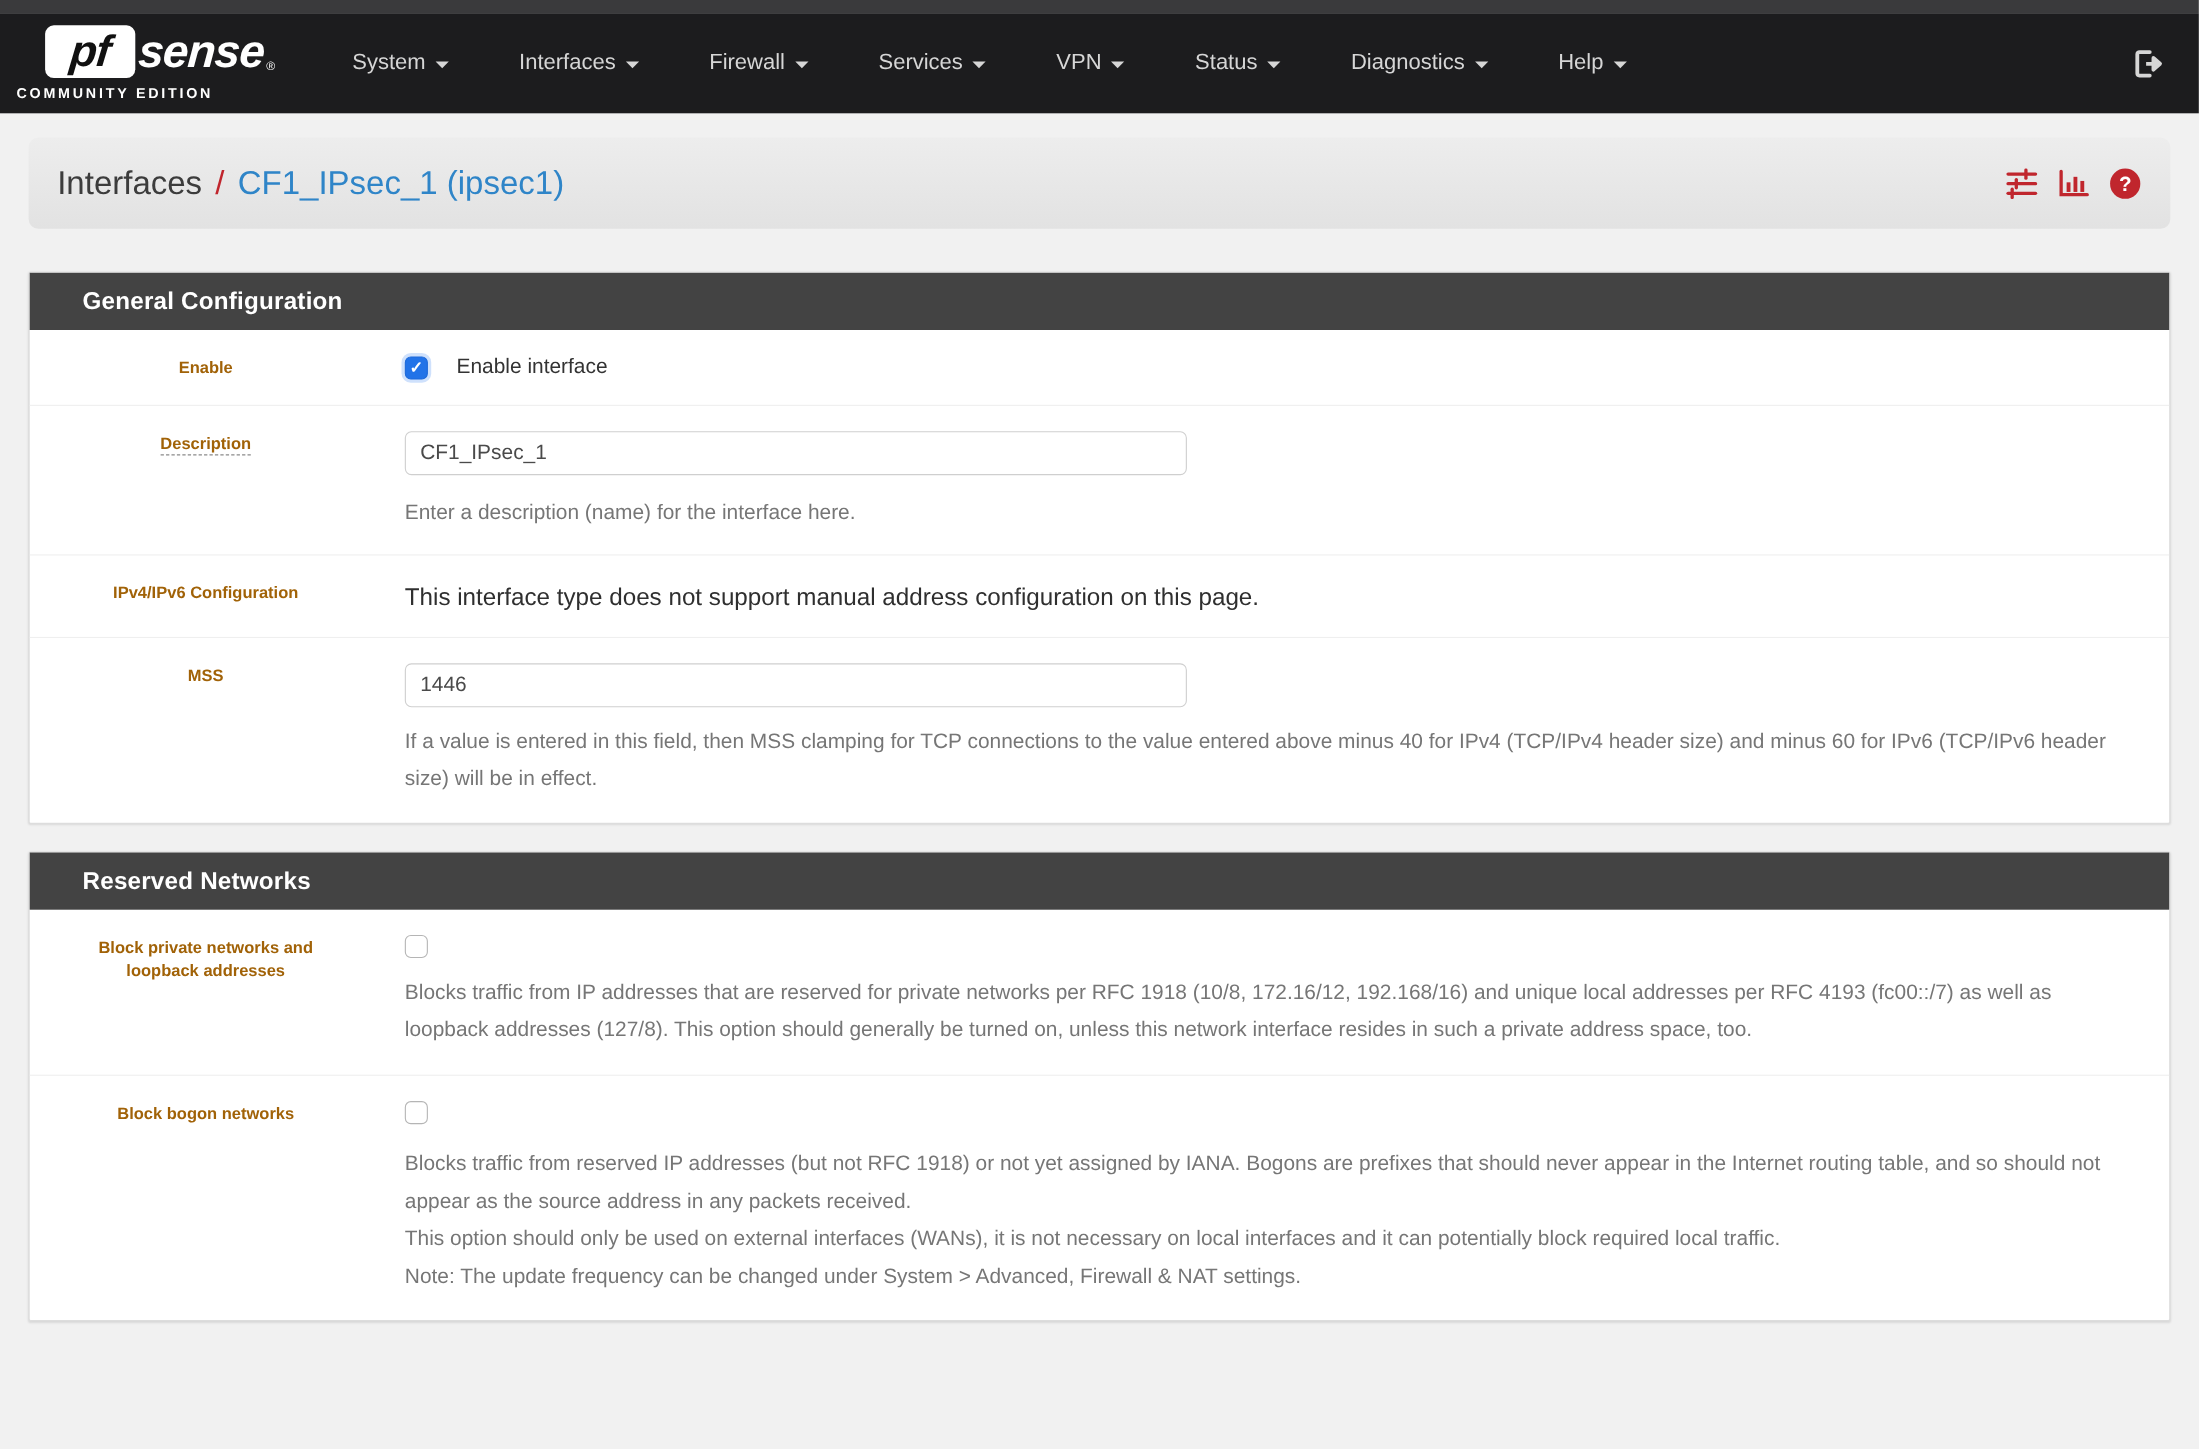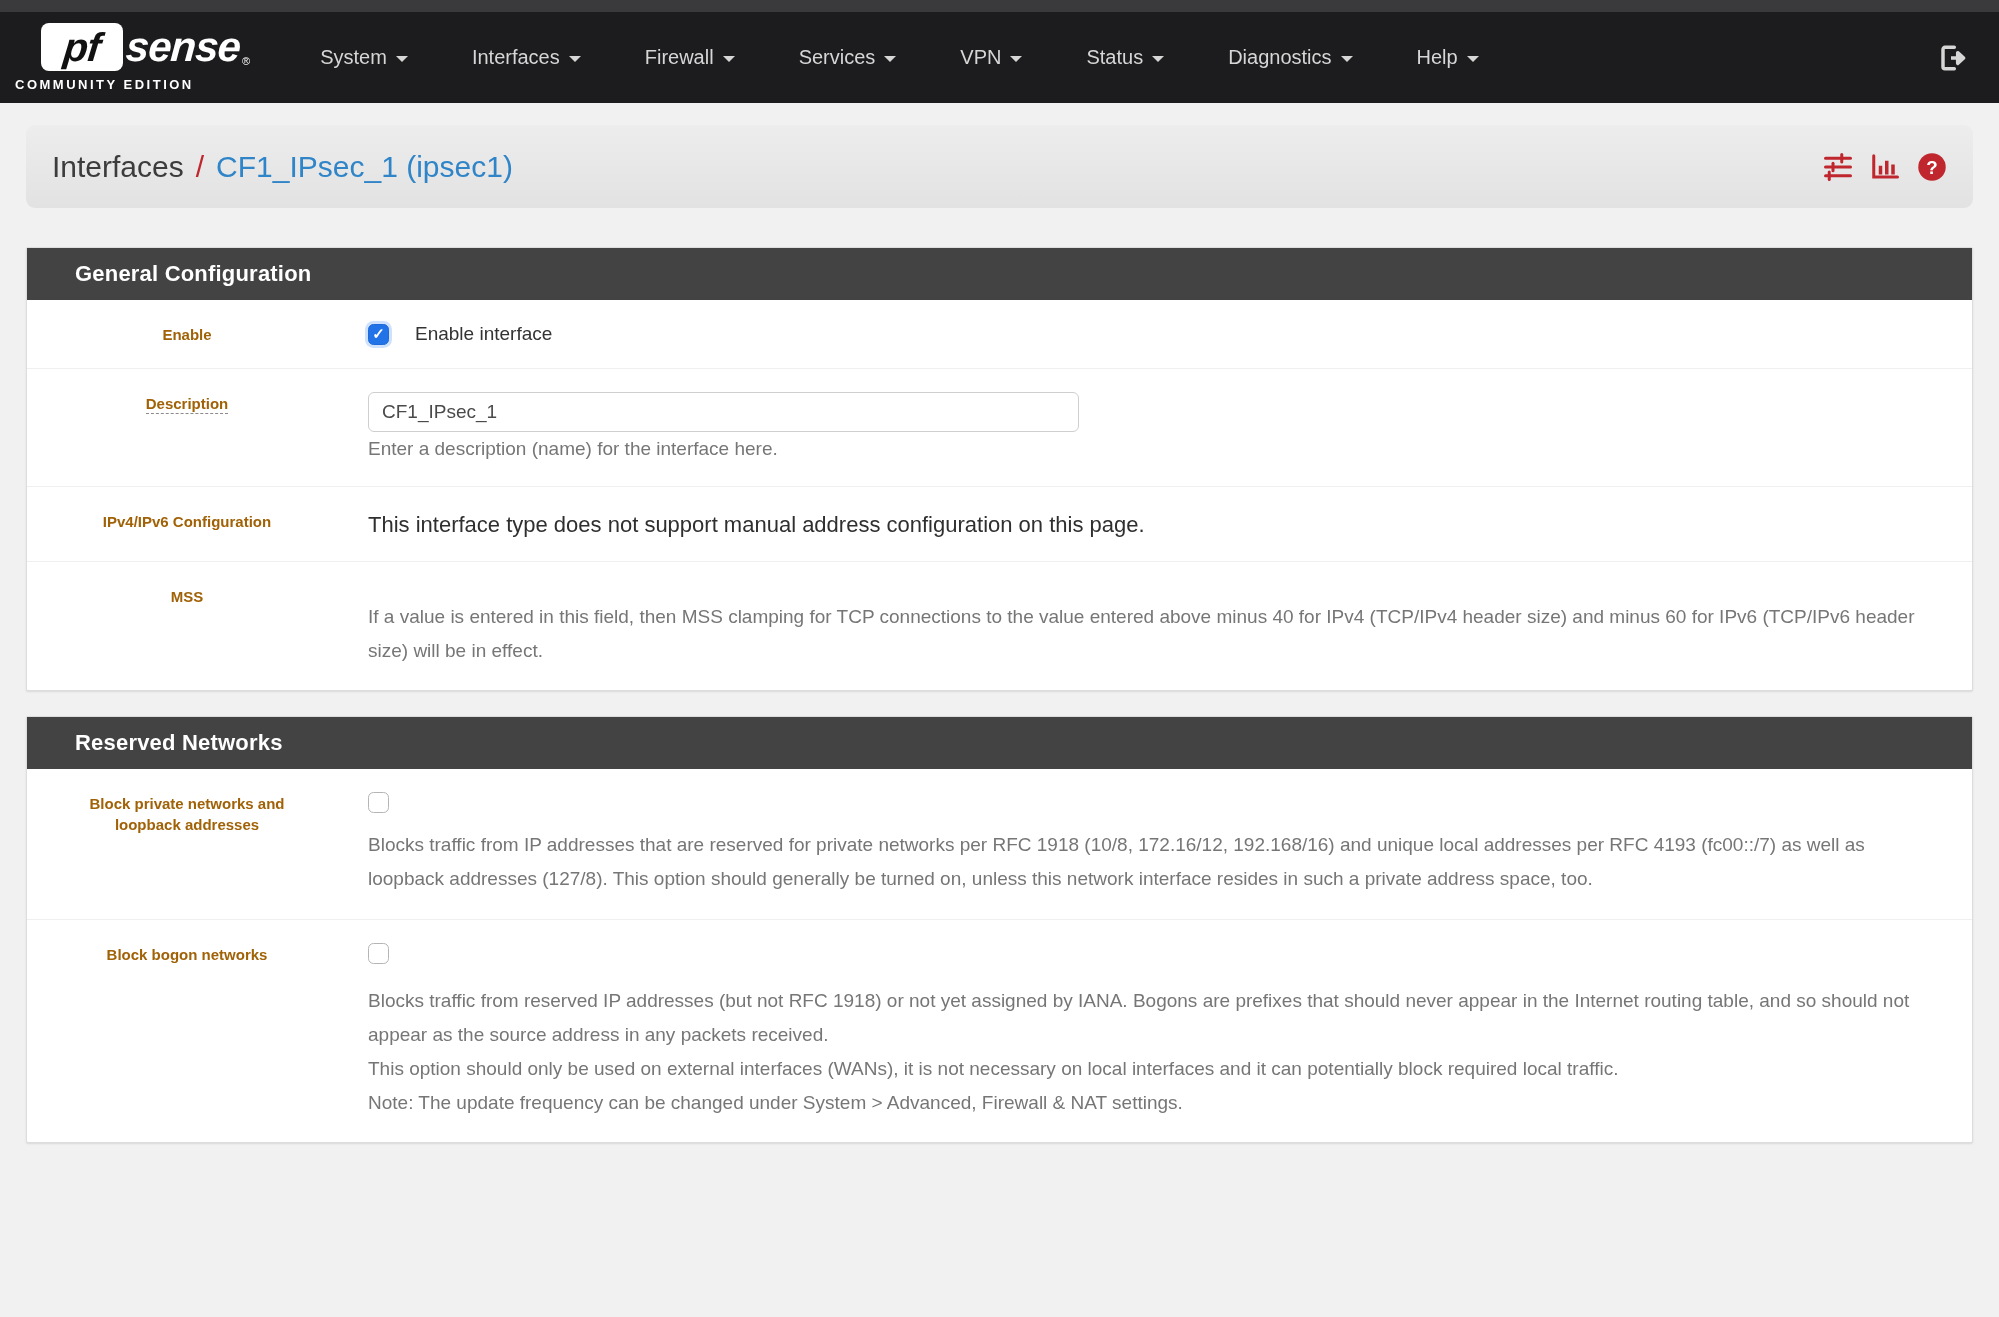--- a/index.html
+++ b/index.html
@@ -96,21 +96,21 @@
     box-shadow:0 0 0 3px rgba(96,156,245,.30);
   }
   .cb.checked::after { content:"✓"; color:#fff; font-size:15px; font-weight:bold; }
 
   .text-input {
     width:711px; height:40px; border:1px solid #cfcfcf; border-radius:6px;
     font-family:"Liberation Sans", sans-serif; font-size:19px; color:#4a4a4a;
     padding:0 13px; background:#fff; outline:none;
   }
   .help-text {
-    color:#767676; font-size:19px; margin-top:4px; line-height:1.4;
+    color:#767676; font-size:19px; margin-top:22px; line-height:1.4;
     max-width:1585px;
   }
   .help-text.tall { line-height:1.78; margin-top:15px; }
   .static-text { font-size:22px; color:#2f2f2f; padding-top:2px; }
 </style>
 </head>
 <body>
 
 <div class="top-strip"></div>
 
@@ -234,20 +234,21 @@
       <div class="row-label">IPv4/IPv6 Configuration</div>
       <div class="row-content">
         <div class="static-text">This interface type does not support manual address configuration on this page.</div>
       </div>
     </div>
 
 
     <div class="form-row last">
       <div class="row-label">MSS</div>
       <div class="row-content">
+        <input class="text-input" type="text" value="1446" style="">
         <div class="help-text tall">If a value is entered in this field, then MSS clamping for TCP connections to the value entered above minus 40 for IPv4 (TCP/IPv4 header size) and minus 60 for IPv6 (TCP/IPv6 header size) will be in effect.</div>
       </div>
     </div>
   </section>
 
   <section class="panel">
     <div class="panel-header">Reserved Networks</div>
 
     <div class="form-row">
       <div class="row-label">Block private networks and loopback addresses</div>

